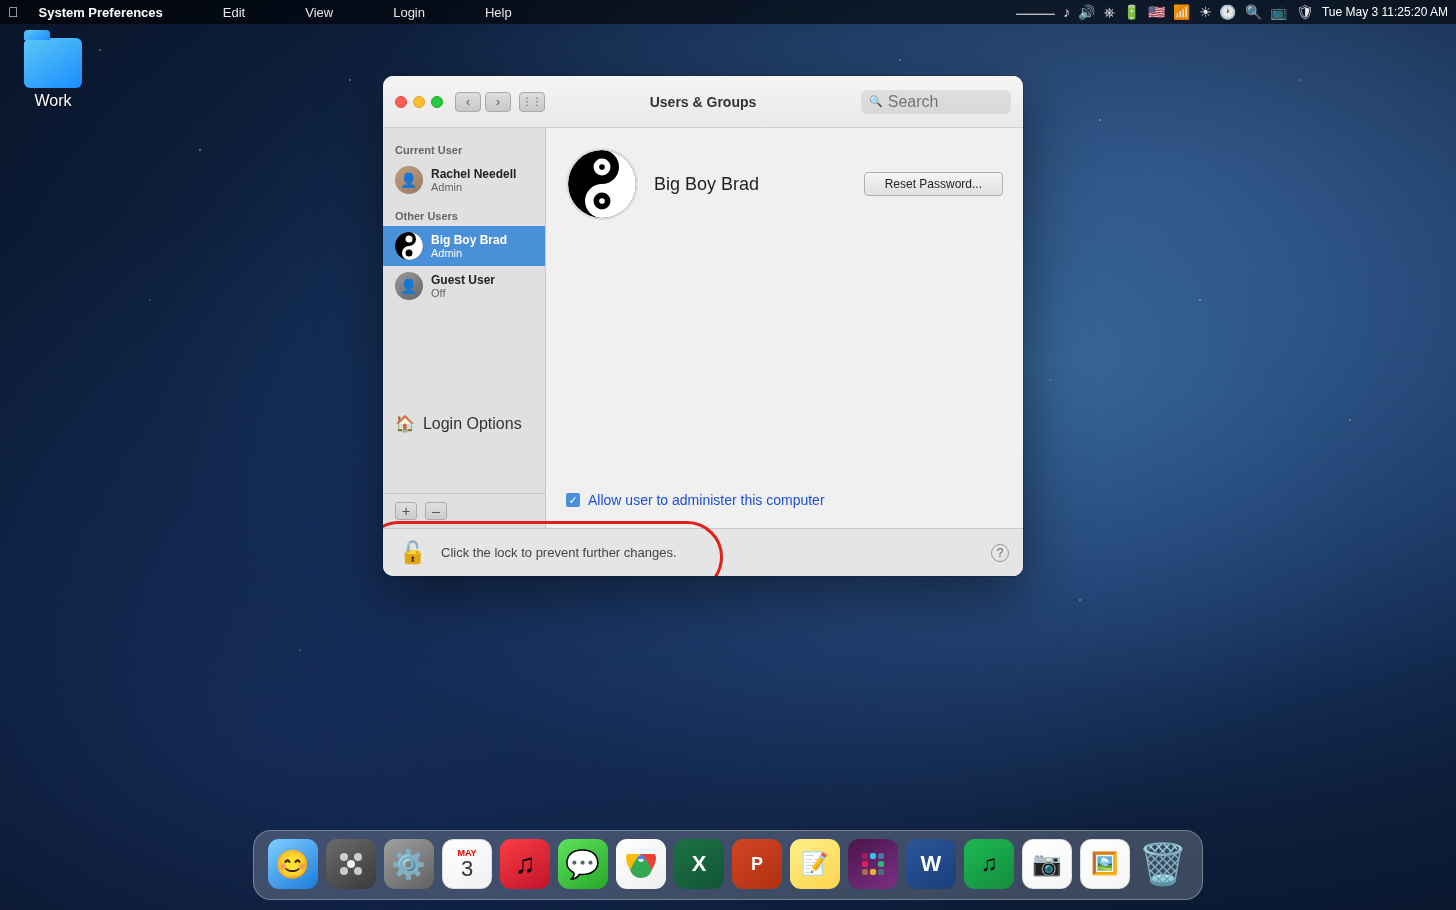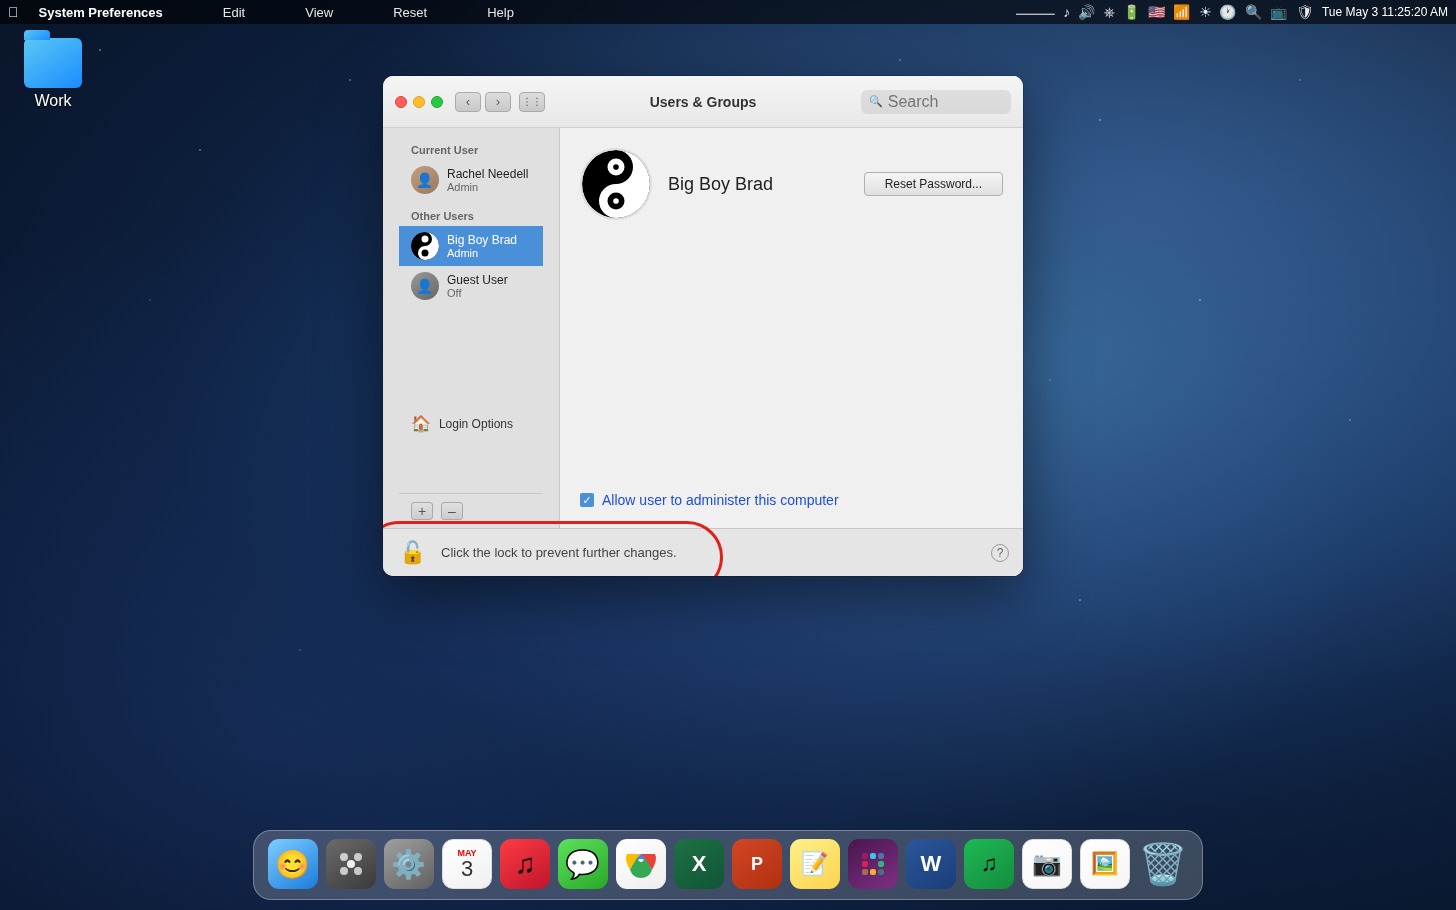--- a/index.html
+++ b/index.html
@@ -257,26 +257,26 @@
     }
 
     
     .window-body {
       display: flex;
       height: 400px;
     }
 
     
     .sidebar {
-      width: 177px;
+      width: 163px;
       background: #e0e0e0;
       border-right: 1px solid #c8c8c8;
       display: flex;
       flex-direction: column;
-      padding: 12px 16px 0;
+      padding: 12px 0 0;
     }
 
     .section-label {
       font-size: 11px;
       color: #666;
       font-weight: 600;
       padding: 4px 12px 4px;
       text-transform: none;
     }
 
@@ -299,33 +299,33 @@
     }
 
     .yin-yang-avatar {
       width: 28px;
       height: 28px;
       border-radius: 50%;
       overflow: hidden;
     }
 
     .user-info { display: flex; flex-direction: column; }
-    .user-name { font-size: 12px; font-weight: 400; color: #222; }
+    .user-name { font-size: 12px; font-weight: 700; color: #222; }
     .user-role { font-size: 11px; color: #666; }
 
     .login-options {
       display: flex;
       align-items: center;
       padding: 8px 12px;
       gap: 8px;
       cursor: pointer;
       margin-top: 4px;
     }
     .login-icon { font-size: 16px; color: #666; }
-    .login-label { font-size: 12px; color: #333; }
+    .login-label { font-size: 16px; color: #333; }
 
     .sidebar-footer {
       margin-top: auto;
       padding: 8px 12px;
       display: flex;
       gap: 8px;
       border-top: 1px solid #c8c8c8;
     }
 
     .add-remove-btn {
@@ -565,21 +565,21 @@
 
 <div class="desktop">
   <div class="stars"></div>
 
   <div class="menubar">
     <div class="menubar-left">
       <span class="apple-logo"></span>
       <span class="menubar-app-name">System Preferences</span>
       <span class="menubar-item">Edit</span>
       <span class="menubar-item">View</span>
-      <span class="menubar-item">Reset</span>
+      <span class="menubar-item">Login</span>
       <span class="menubar-item">Help</span>
     </div>
     <div class="menubar-right">
       <span class="menubar-icon">⸻</span>
       <span class="menubar-icon">♪</span>
       <span class="menubar-icon">🔊</span>
       <span class="menubar-icon">⎈</span>
       <span class="menubar-icon">🔋</span>
       <span class="menubar-icon">🇺🇸</span>
       <span class="menubar-icon">📶</span>

